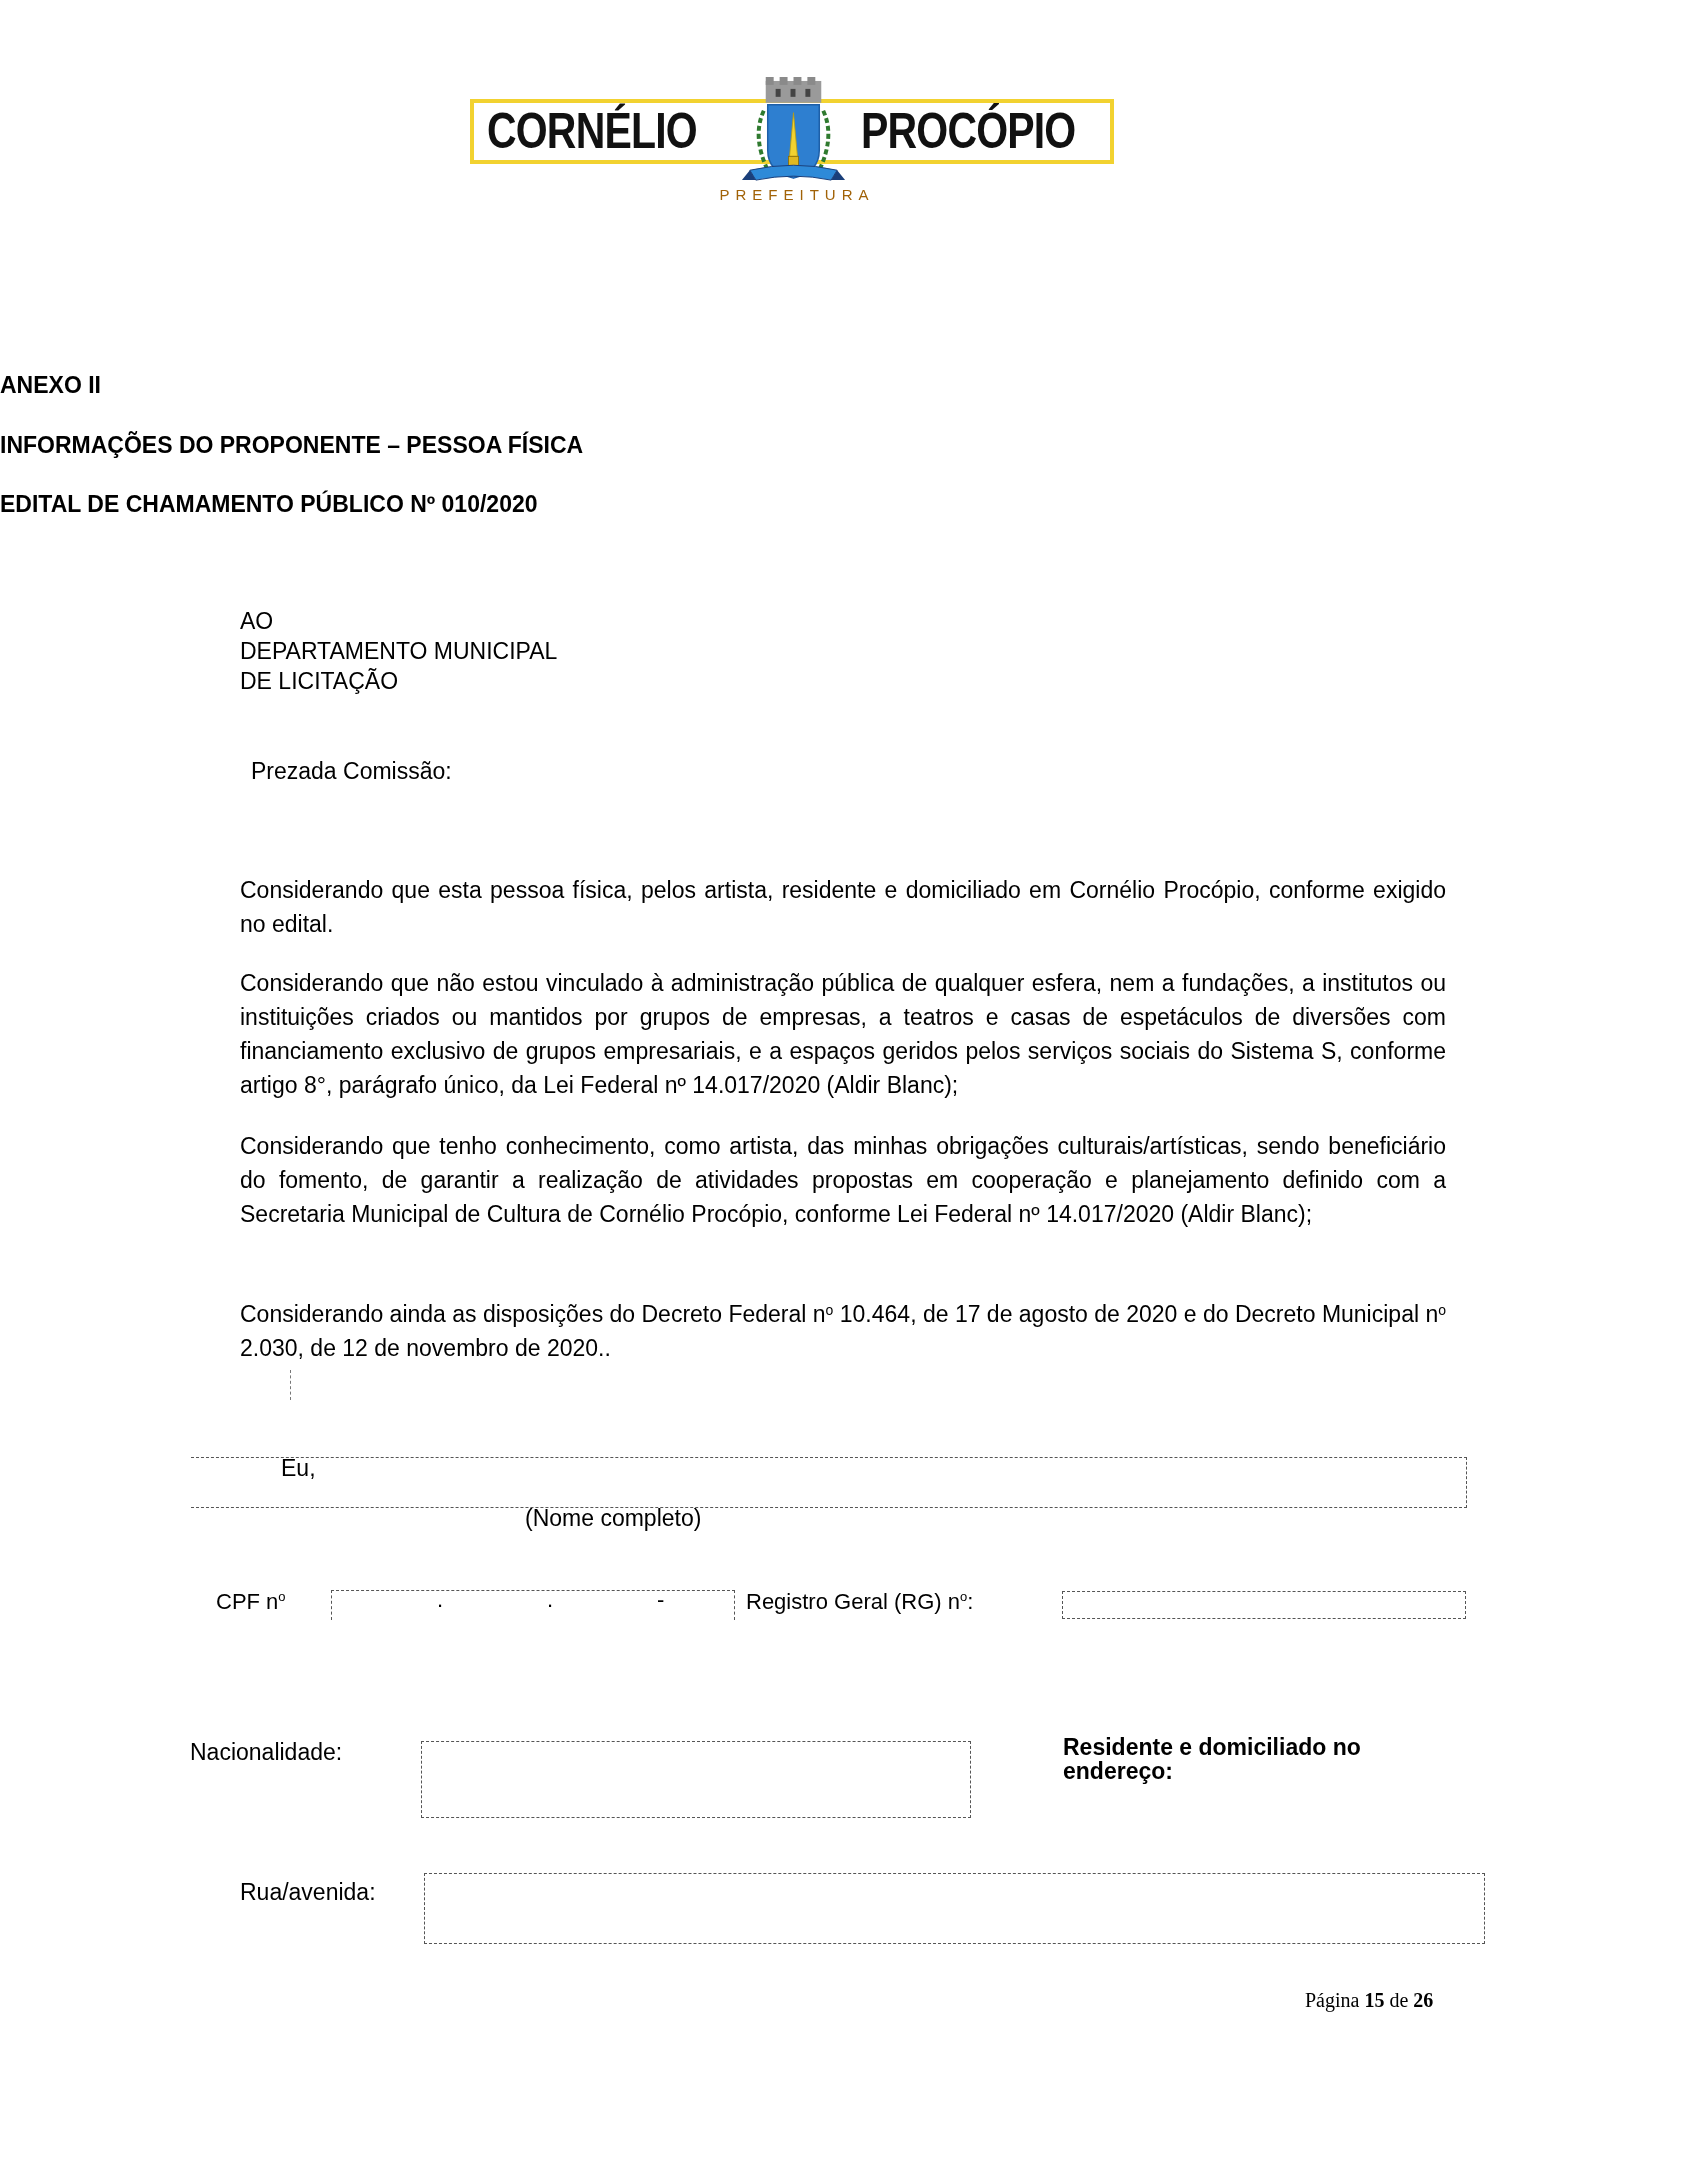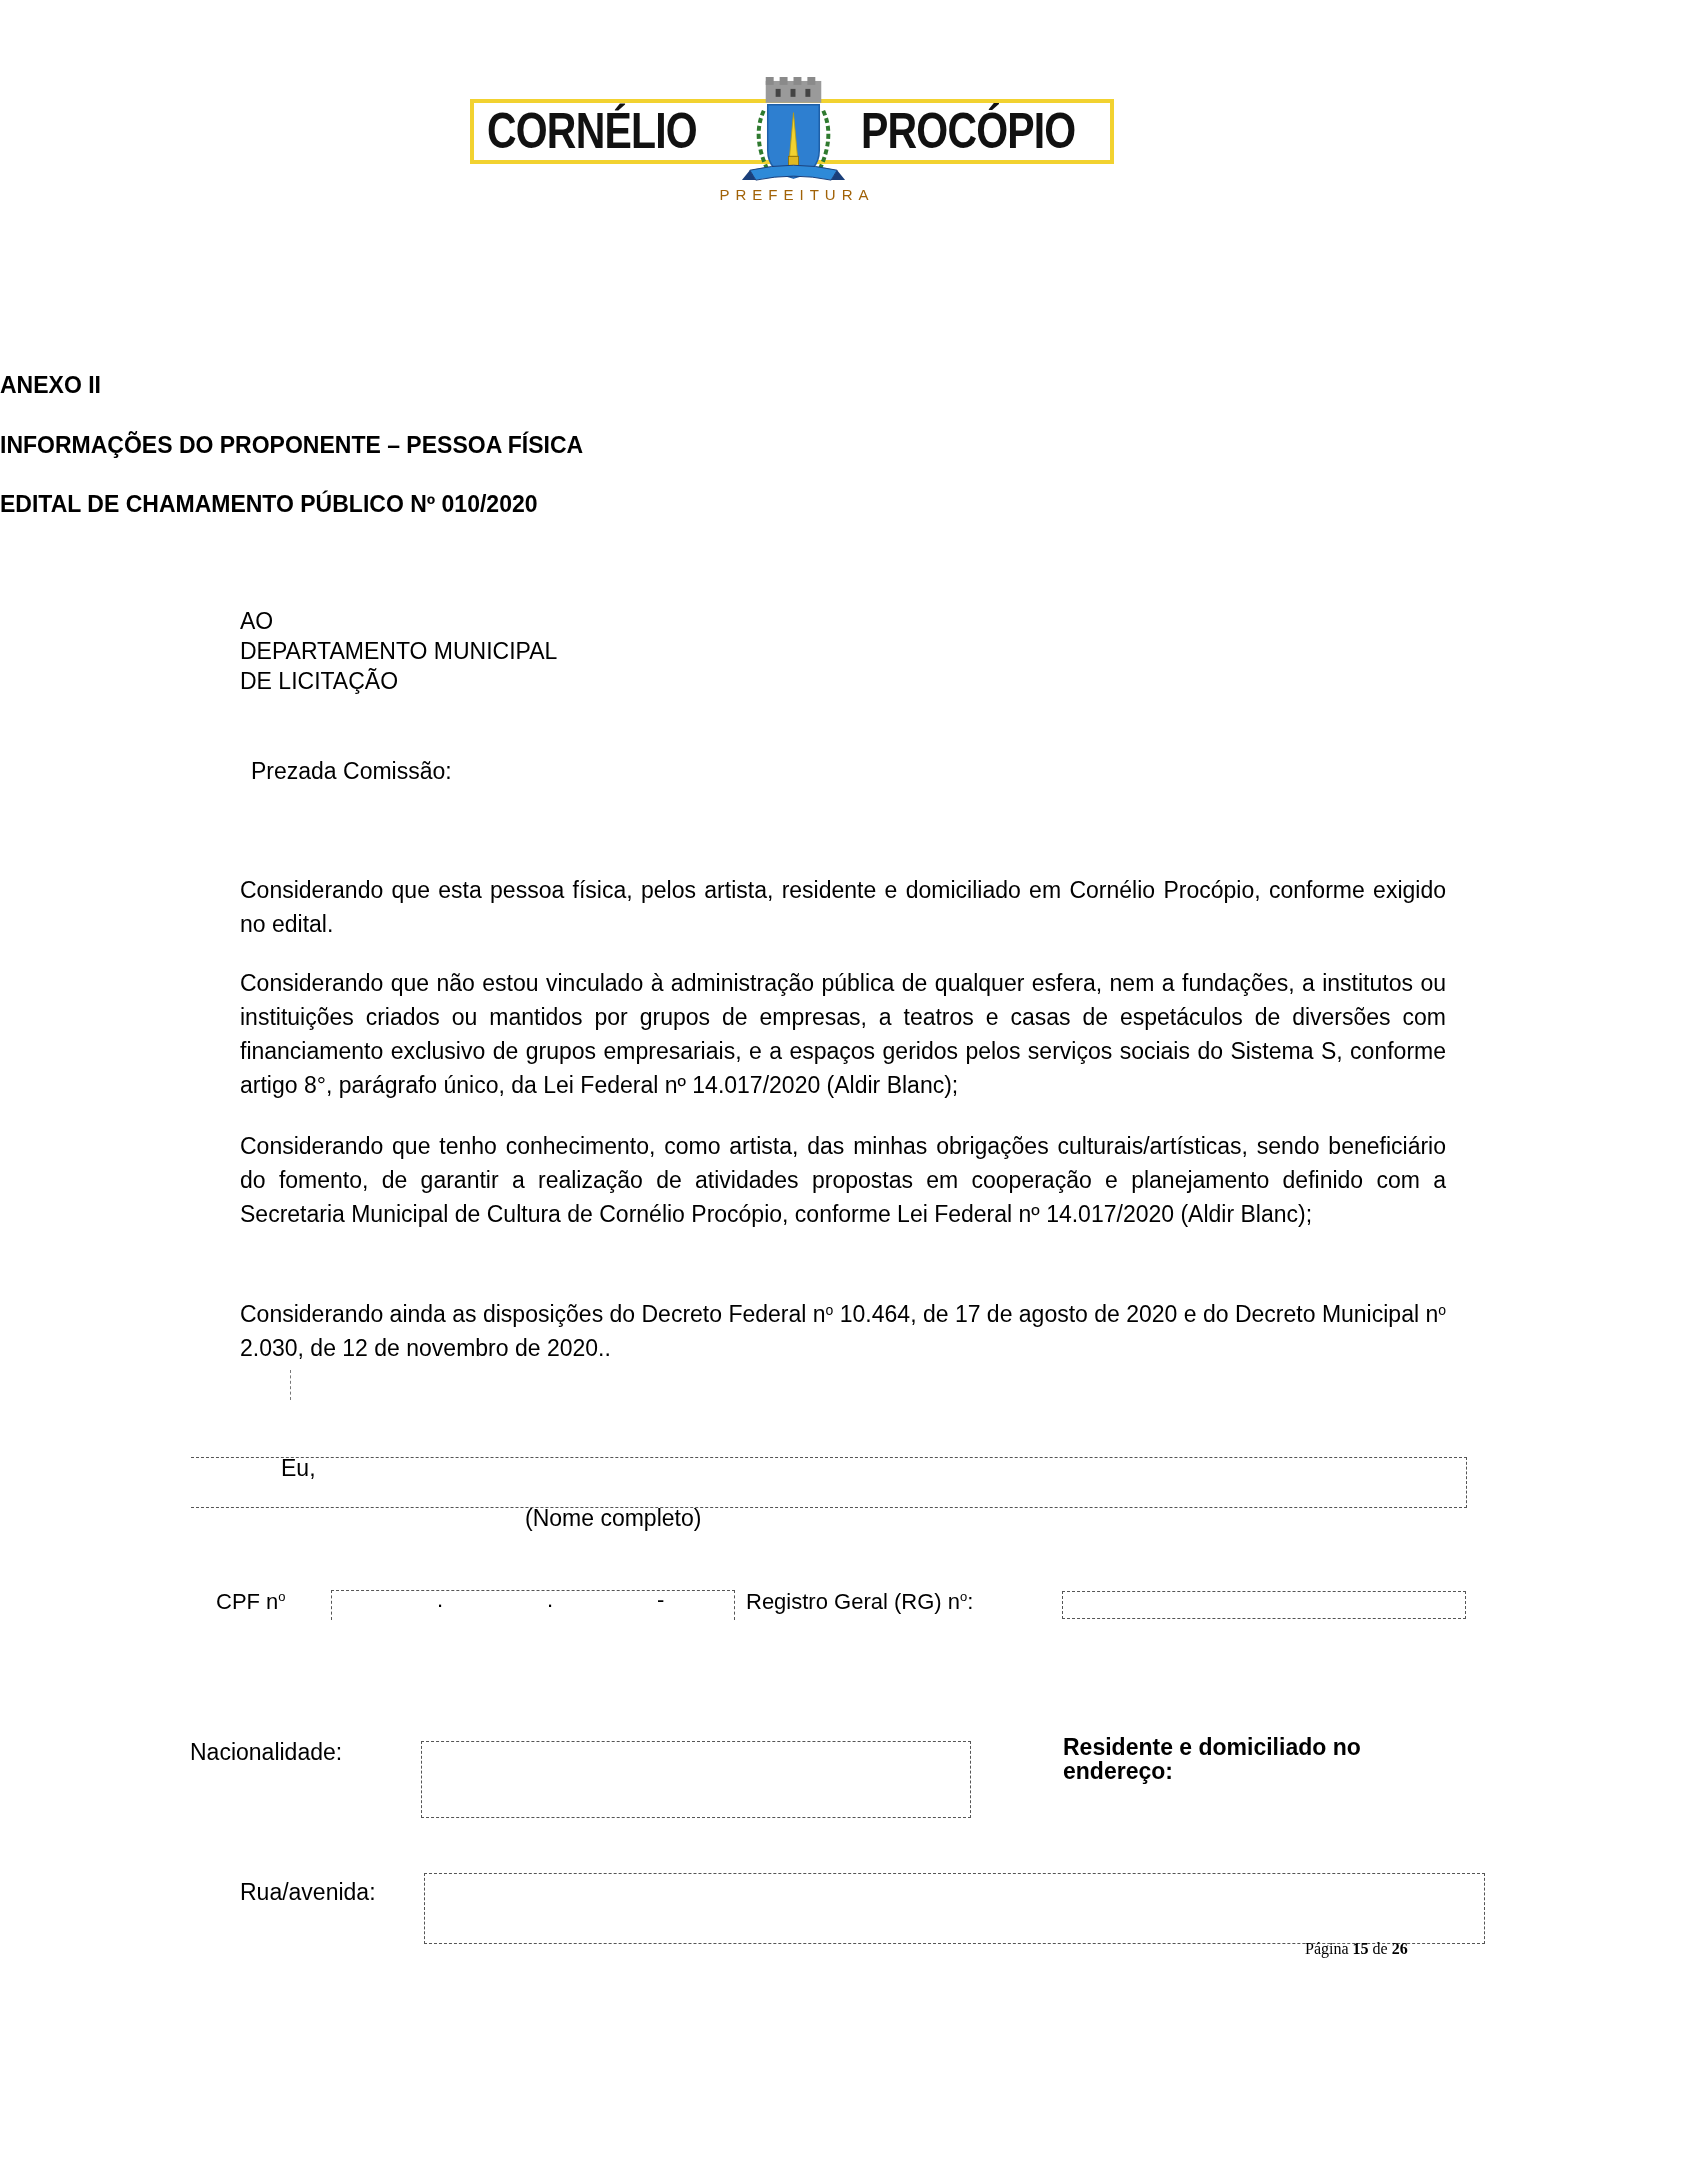--- a/index.html
+++ b/index.html
@@ -16,21 +16,21 @@
   .prefeitura { left:713px; top:186px; width:168px; text-align:center; font-size:15px; letter-spacing:6px; color:#a16207; }
   
   .title { left:0; width:1683px; font-weight:bold; font-size:23px; }
   
   .text { font-size:23px; line-height:34px; }
   .para { left:240px; width:1206px; font-size:23px; line-height:34px; text-align:justify; }
   .para sup { font-size:14px; vertical-align:top; position:relative; top:-4px; }
   .box { border:1.5px dashed #555; box-sizing:border-box; }
   .vdash { border-left:1.5px dashed #777; }
   .cpf-sep { top:1587px; font-size:22px; }
-  .footer { left:1305px; top:1940px; font-family:"Liberation Serif", serif; font-size:16px; }
+  .footer { left:1305px; top:1989px; font-family:"Liberation Serif", serif; font-size:20px; }
 </style>
 </head>
 <body>
 
 <div class="abs logo-frame"></div>
 <div class="abs logo-word logo-left">CORNÉLIO</div>
 <div class="abs logo-word logo-right">PROCÓPIO</div>
 <svg class="abs crest" viewBox="0 0 132 118">
 
   <rect x="38" y="4" width="56" height="22" fill="#9a9a9a"></rect>

